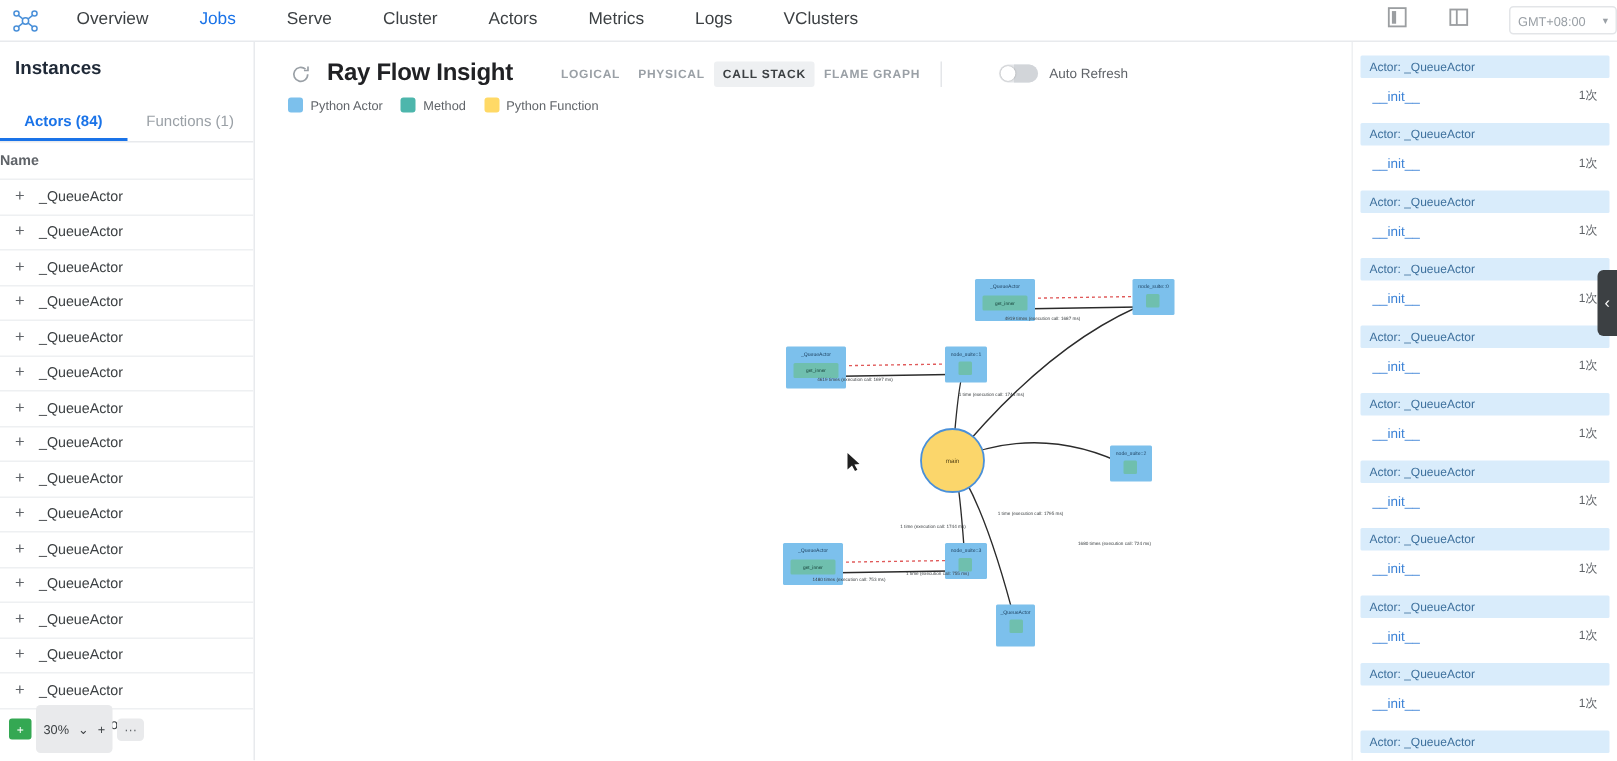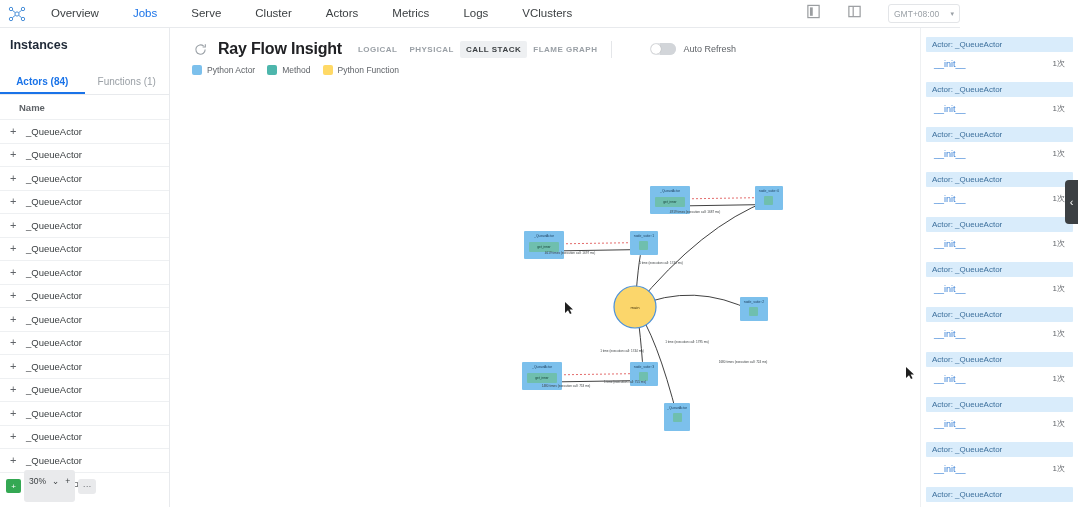--- a/index.html
+++ b/index.html
@@ -7,21 +7,21 @@
   body {
     font-family: "Liberation Sans", sans-serif;
     font-size: 12px;
     color: #1f2937;
     background: #ffffff;
   }
   .app { position: relative; width: 1078px; height: 507px; }
 
   
   .topnav {
-    position: absolute; top: 0; left: 0; width: 960px; height: 28px;
+    position: absolute; top: 0; left: 0; width: 1078px; height: 28px;
     background: #ffffff; border-bottom: 1px solid #e8eaed;
     display: flex; align-items: center;
   }
   .brand-logo { width: 34px; display: flex; justify-content: center; align-items: center; }
   .brand-logo svg { display: block; }
   .nav-items { display: flex; align-items: center; gap: 0px; }
   .nav-item {
     font-size: 11.5px; color: #3c4043; padding: 0 17px; line-height: 27px;
     cursor: pointer; white-space: nowrap;
   }
@@ -47,60 +47,60 @@
     margin: 0 8px; height: 22px; border: 1px solid #dfe1e5; border-radius: 3px;
     display: flex; align-items: center; padding: 0 7px;
     font-size: 10px; color: #9aa0a6; background: #fff; cursor: text;
   }
   .sb-tabs { display: flex; margin-top: 12px; border-bottom: 1px solid #e8eaed; }
   .sb-tab {
     flex: 1; text-align: center; font-size: 10px; color: #9aa0a6;
     padding: 6px 0 7px 0; cursor: pointer; white-space: nowrap;
   }
   .sb-tab.active { color: #1a73e8; font-weight: bold; box-shadow: inset 0 -2px 0 #1a73e8; }
-  .sb-colhdr { font-size: 9.5px; color: #5f6368; font-weight: bold; padding: 7px 0 6px 19px; }
+  .sb-colhdr { font-size: 9.5px; color: #5f6368; font-weight: bold; padding: 7px 0 6px 0; }
   .sb-rows { }
   .sb-row {
     height: 23.5px; display: flex; align-items: center; gap: 8px;
     border-top: 1px solid #eef0f2; padding-left: 10px; cursor: pointer;
   }
   .sb-plus { font-size: 11px; color: #5f6368; line-height: 1; width: 8px; }
   .sb-rowlabel { font-size: 9.5px; color: #3c4043; }
 
   
   .zoomwidget {
     position: absolute; left: 6px; bottom: 5px; display: flex; align-items: center; gap: 3px;
     z-index: 30;
   }
   .zw-badge {
     background: #34a853; color: #fff; font-size: 8px; width: 15px; height: 14px;
     border-radius: 2px; display: flex; align-items: center; justify-content: center;
   }
   .zw-box {
-    background: #e9eaec; border-radius: 3px; height: 15px; display: flex; align-items: flex-end;
+    background: #e9eaec; border-radius: 3px; height: 15px; display: flex; align-items: center;
     padding: 16px 5px; gap: 6px; font-size: 8.5px; color: #3c4043;
   }
   .zw-dots {
     background: #e9eaec; border-radius: 3px; height: 15px; width: 18px;
     display: flex; align-items: center; justify-content: center; font-size: 8.5px; color: #5f6368;
   }
 
   
   .main {
     position: absolute; top: 28px; left: 180px; width: 750px; height: 479px;
     background: #fff; overflow: hidden;
   }
   .flow-hdr { display: flex; align-items: center; padding: 12px 0 0 12px; gap: 10px; }
   .refresh-btn {
     width: 16px; height: 16px; display: flex; align-items: center; justify-content: center;
     color: #9aa0a6; cursor: pointer;
   }
   .flow-title { font-size: 16px; font-weight: bold; color: #202124; letter-spacing: -0.2px; }
   .viewtabs {
-    display: flex; align-items: flex-start; gap: 0px; margin-left: 0;
+    display: flex; align-items: flex-start; gap: 0px; margin-left: 16px;
     border-right: 1px solid #e4e6e9; padding-right: 8px;
   }
   .vtab {
     font-size: 8px; letter-spacing: .5px; color: #9aa0a6; font-weight: bold;
     padding: 4px 6px; border-radius: 2px; cursor: pointer; white-space: nowrap;
   }
   .vtab.active { background: #eef0f2; color: #3c4043; }
   .autorefresh { display: flex; align-items: center; gap: 7px; margin-left: 28px; }
   .switch {
     width: 26px; height: 12px; border-radius: 7px; background: #e4e6e9;
@@ -118,21 +118,21 @@
   .legend { display: flex; align-items: center; gap: 12px; padding: 7px 0 0 12px; }
   .lg-item { display: flex; align-items: center; gap: 5px; }
   .lg-swatch { width: 10px; height: 10px; border-radius: 2px; }
   .lg-label { font-size: 8.5px; color: #5f6368; }
 
   .canvas { position: absolute; inset: 0; }
   .canvas svg { position: absolute; top: 0; left: 0; }
 
   
   .rightpanel {
-    position: absolute; top: 28px; right: 0; width: 158px; height: 479px;
+    position: absolute; top: 28px; right: 0; width: 177px; height: 479px;
     background: #fff; border-left: 1px solid #eef0f2; overflow: hidden; padding-top: 9px;
   }
   .actor-card { margin: 0 5px 9px 5px; }
   .ac-hdr {
     background: #d9ecfb; color: #3c6f9c; font-size: 8px; padding: 3px 6px; border-radius: 1px;
     white-space: nowrap; overflow: hidden;
   }
   .ac-row {
     display: flex; align-items: center; justify-content: space-between;
     padding: 6px 8px 4px 8px; cursor: pointer;

